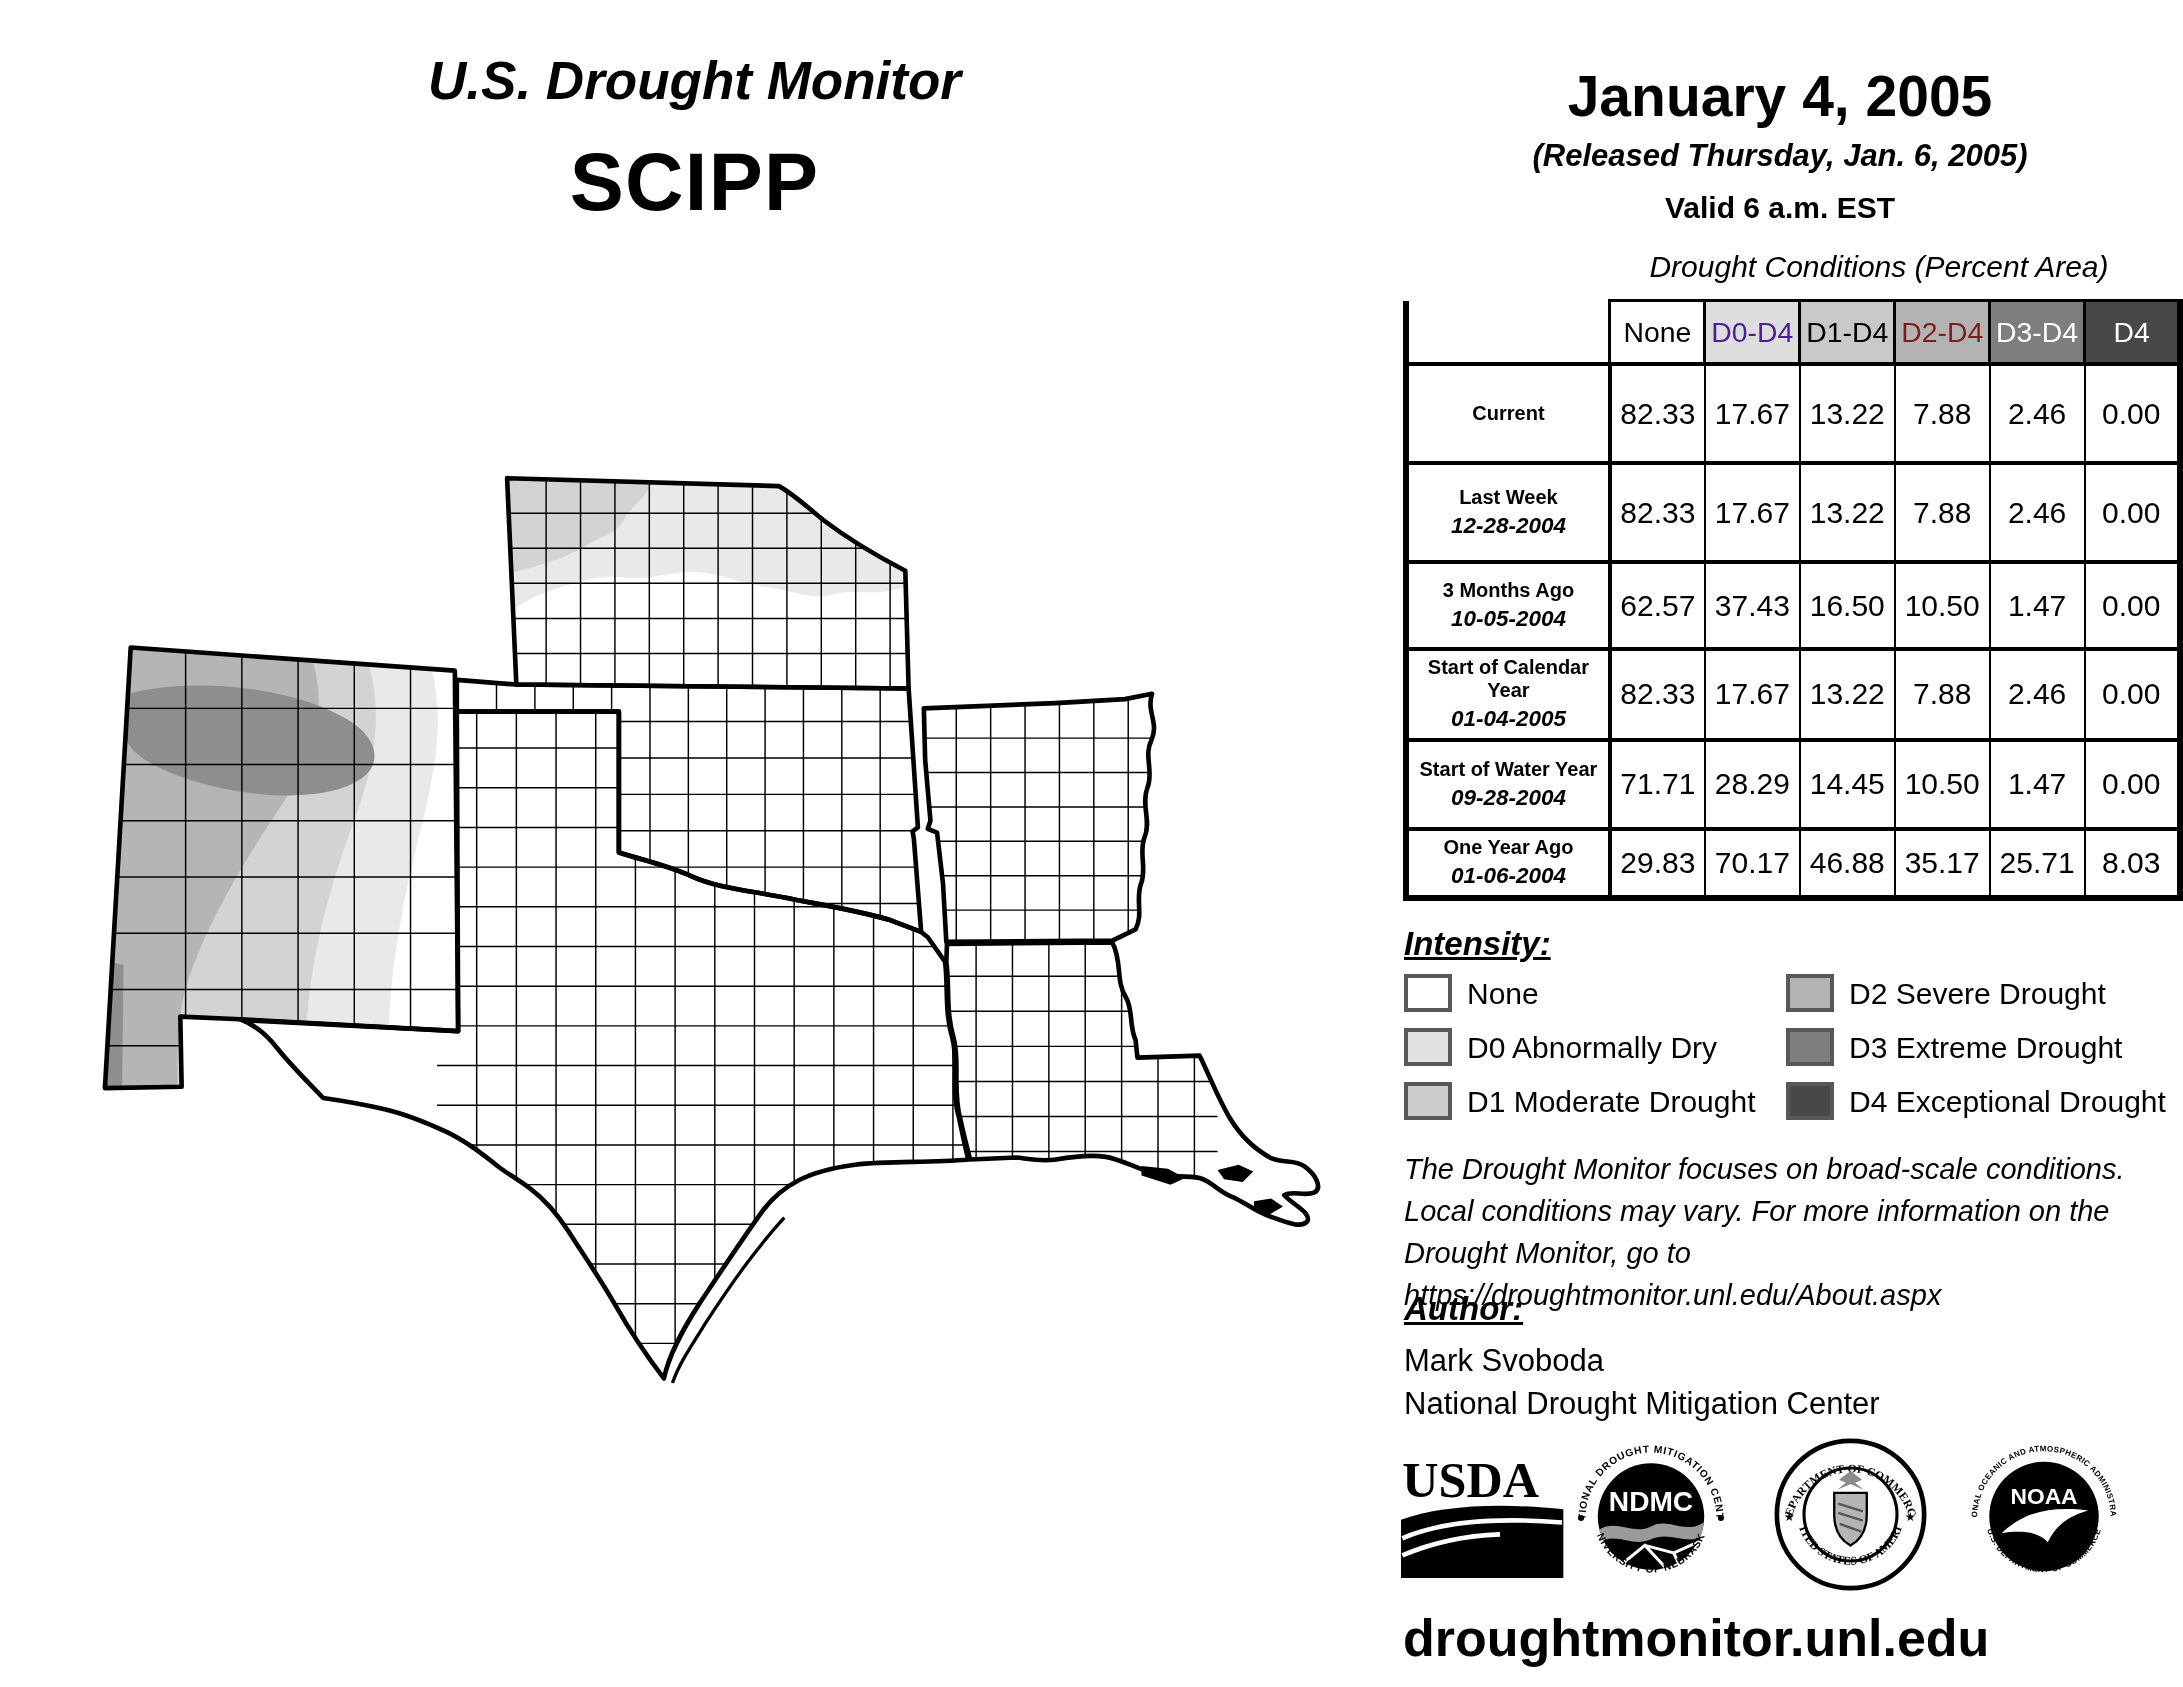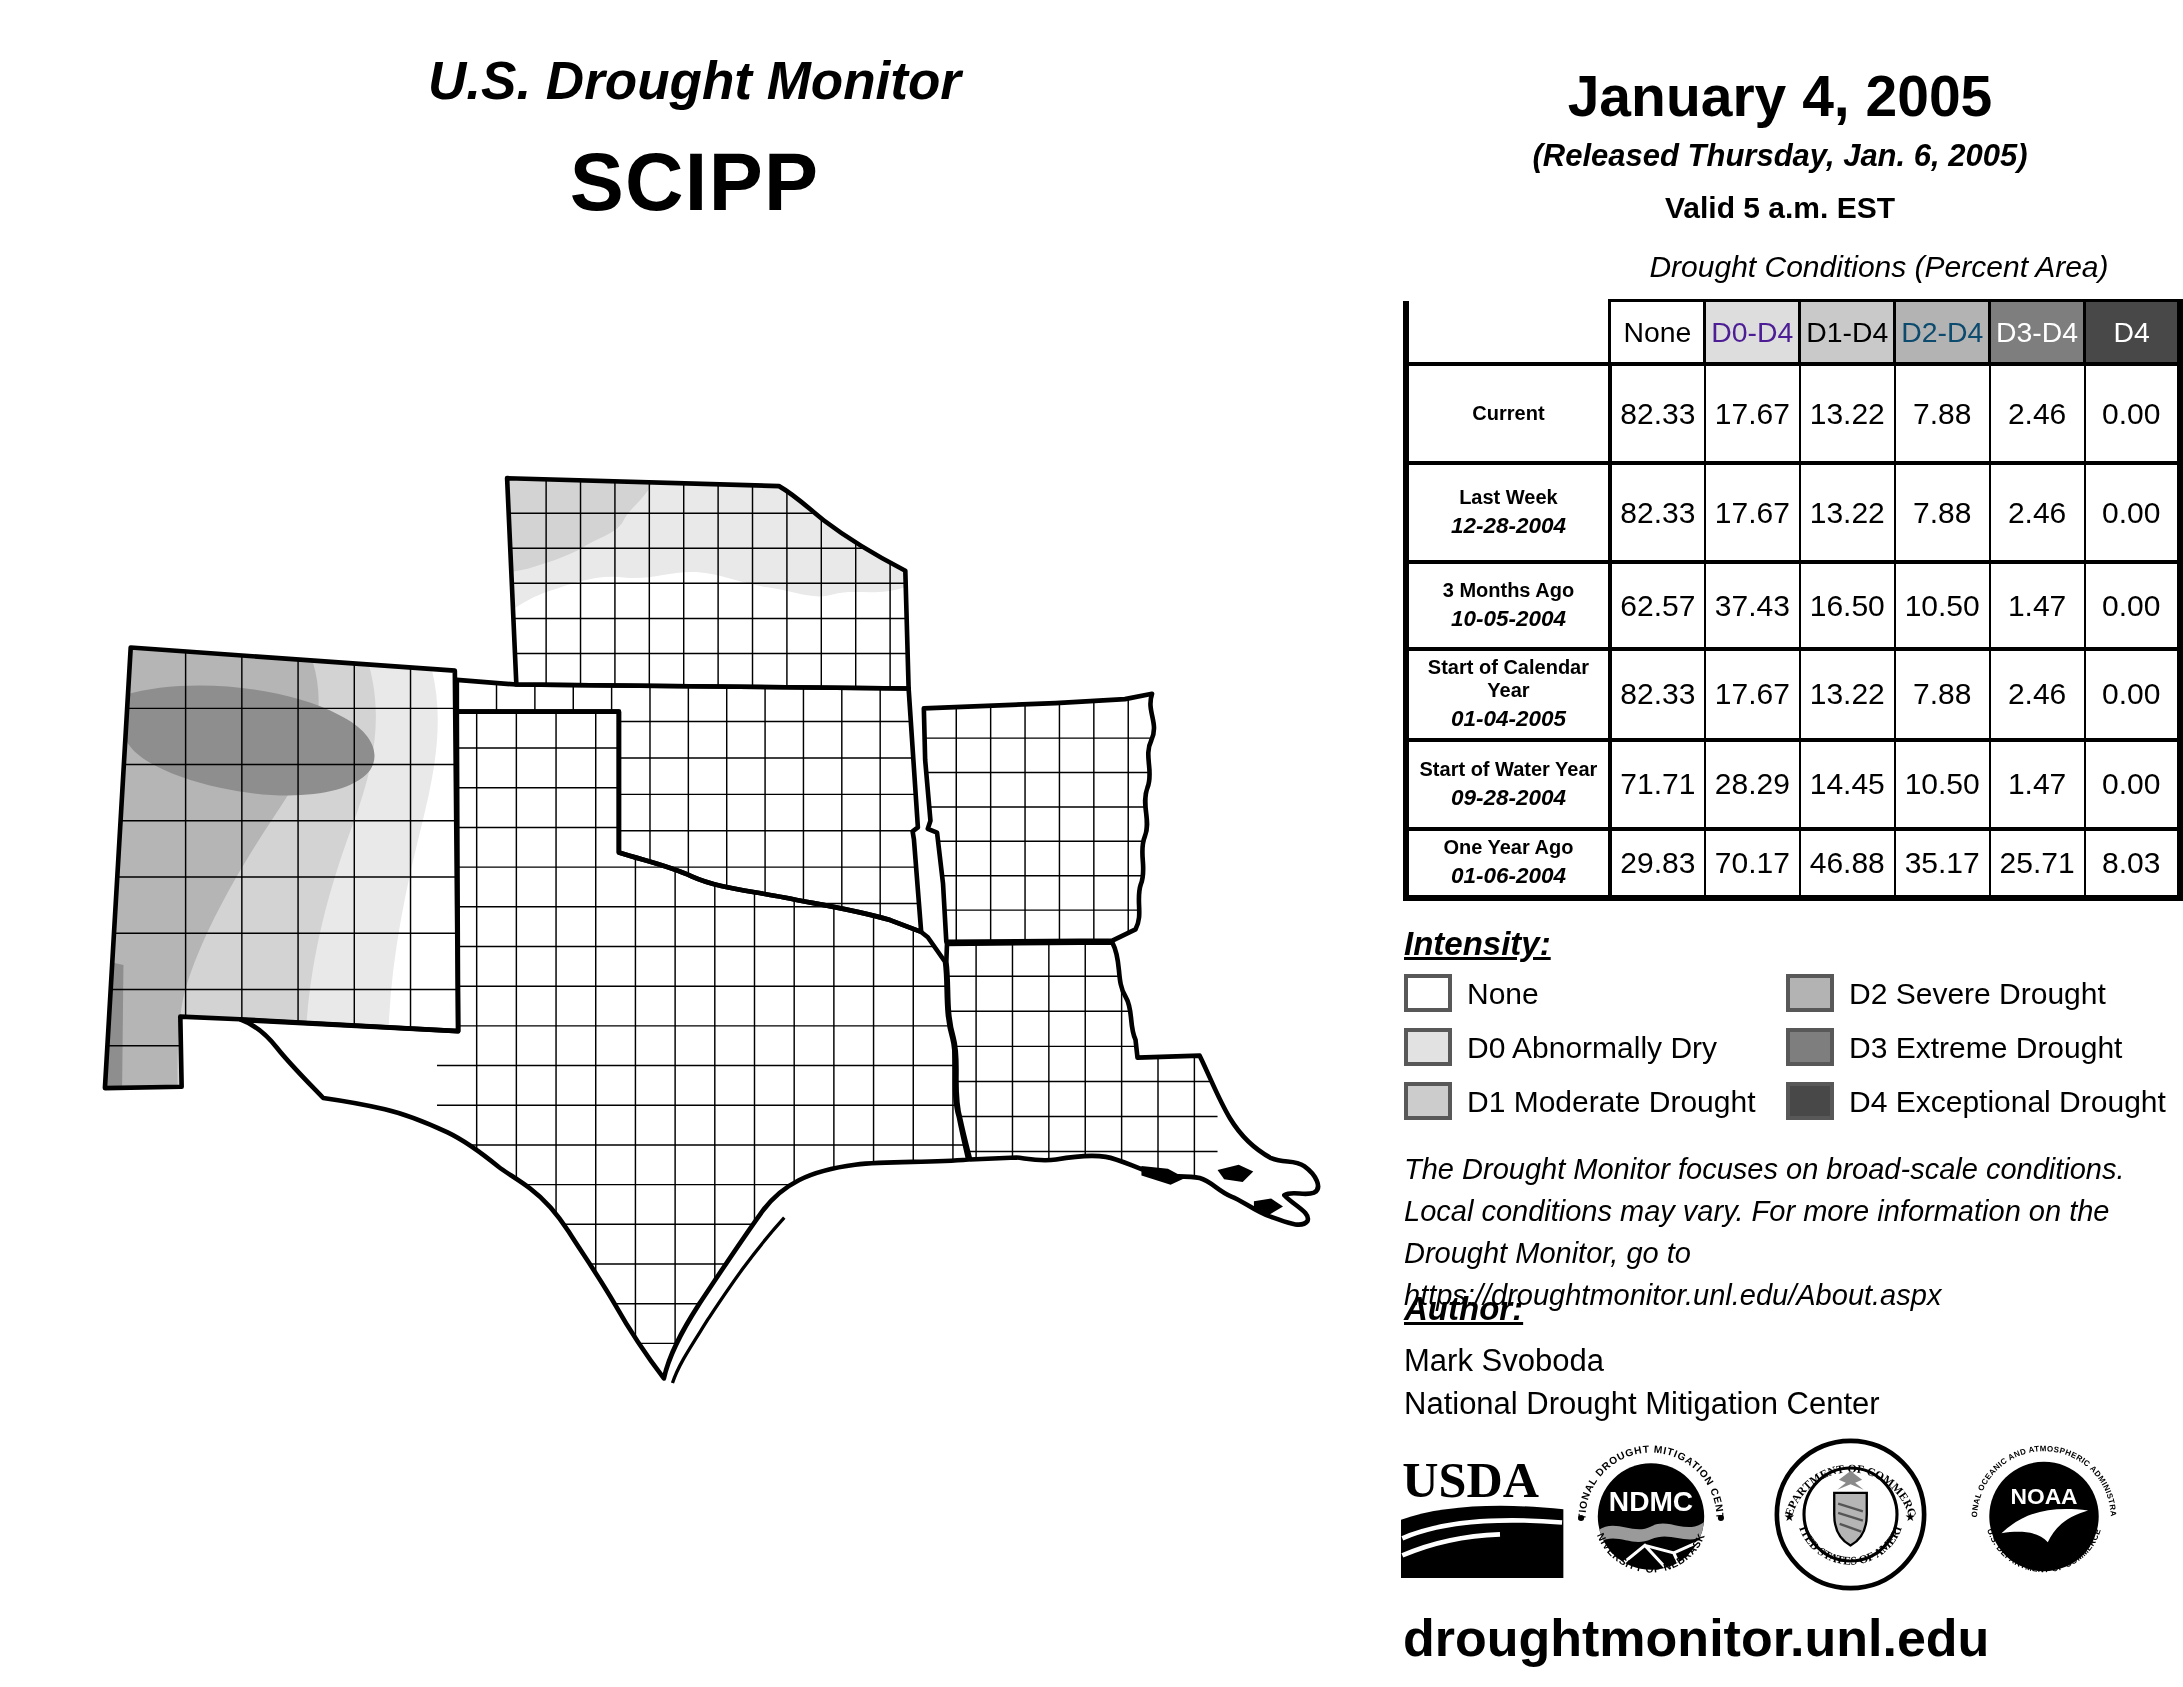--- a/index.html
+++ b/index.html
@@ -63,21 +63,21 @@
 </style>
 </head>
 <body>
 
 <div class="abs" id="main-title">U.S. Drought Monitor</div>
 <div class="abs" id="region-title">SCIPP</div>
 
 <div class="abs" id="date-block">
   <div id="map-date">January 4, 2005</div>
   <div id="released">(Released Thursday, Jan. 6, 2005)</div>
-  <div id="valid">Valid 5 a.m. EST</div>
+  <div id="valid">Valid 6 a.m. EST</div>
 </div>
 
 <div class="abs" id="map-wrap">
 <svg width="1237" height="1022" viewBox="0 0 1870 1545" xmlns="http://www.w3.org/2000/svg">
   <defs>
     <path id="p-nm" d="M 57 288 L 547 323 L 552 868 L 222 850 L 132 846 L 134 952 L 18 954 Z"></path>
     <path id="p-tx" d="M 550 385 L 795 385 L 795 598 C 840 612 870 618 905 634 C 945 652 990 655 1045 666 C 1100 677 1150 684 1205 700 L 1252 718 L 1262 726 L 1288 763 C 1293 800 1287 838 1299 878 C 1309 914 1297 958 1309 998 C 1315 1028 1320 1048 1323 1062 C 1262 1068 1205 1063 1152 1070 C 1082 1079 1042 1100 1012 1140 C 976 1190 946 1236 916 1281 C 891 1320 871 1356 863 1393 C 831 1351 806 1311 789 1281 C 761 1233 741 1206 719 1171 C 701 1143 681 1121 661 1106 C 641 1091 626 1083 613 1073 C 586 1051 561 1033 536 1021 C 506 1007 471 993 441 986 C 411 979 376 973 348 969 C 321 941 296 916 278 893 C 259 869 241 857 224 851 L 552 868 Z"></path>
     <path id="p-ok" d="M 550 337 L 640 344 L 1233 350 L 1241 470 L 1247 560 L 1239 566 L 1241 578 L 1252 718 L 1205 700 C 1150 684 1100 677 1045 666 C 990 655 945 652 905 634 C 870 618 840 612 795 598 L 795 385 L 550 385 Z"></path>
     <path id="p-ks" d="M 626 32 L 1037 44 C 1062 58 1082 78 1105 96 C 1130 115 1178 146 1228 172 L 1233 350 L 640 344 Z"></path>
     <path id="p-ar" d="M 1256 380 L 1455 372 L 1560 366 L 1601 358 C 1592 385 1612 402 1600 428 C 1588 452 1604 476 1594 500 C 1584 526 1600 550 1590 574 C 1580 598 1594 622 1584 646 C 1576 670 1588 692 1576 714 L 1541 731 L 1290 733 L 1285 645 L 1276 568 L 1262 562 L 1266 550 L 1258 458 Z"></path>
@@ -164,21 +164,21 @@
 
 <div class="abs" id="table-title">Drought Conditions (Percent Area)</div>
 <div class="abs" id="dm-table">
   <table>
     <thead>
         <tr id="dm-head-row">
           <th class="blank"></th>
           <th style="background: rgb(255, 255, 255); color: rgb(0, 0, 0);">None</th>
           <th style="background: rgb(221, 221, 221); color: #4c1d95;">D0-D4</th>
           <th style="background: rgb(201, 201, 201); color: rgb(0, 0, 0);">D1-D4</th>
-          <th style="background: rgb(179, 179, 179); color: #0c4a6e;">D2-D4</th>
+          <th style="background: rgb(179, 179, 179); color: #7f1d1d;">D2-D4</th>
           <th style="background: rgb(126, 126, 126); color: rgb(255, 255, 255);">D3-D4</th>
           <th style="background: rgb(72, 72, 72); color: rgb(255, 255, 255);">D4</th>
         </tr>
       </thead>
     <tbody id="dm-body">
         <tr class="r-current">
           <td class="rowhead">
             <div class="row-label">Current</div>
           </td>
           <td class="val">82.33</td>

